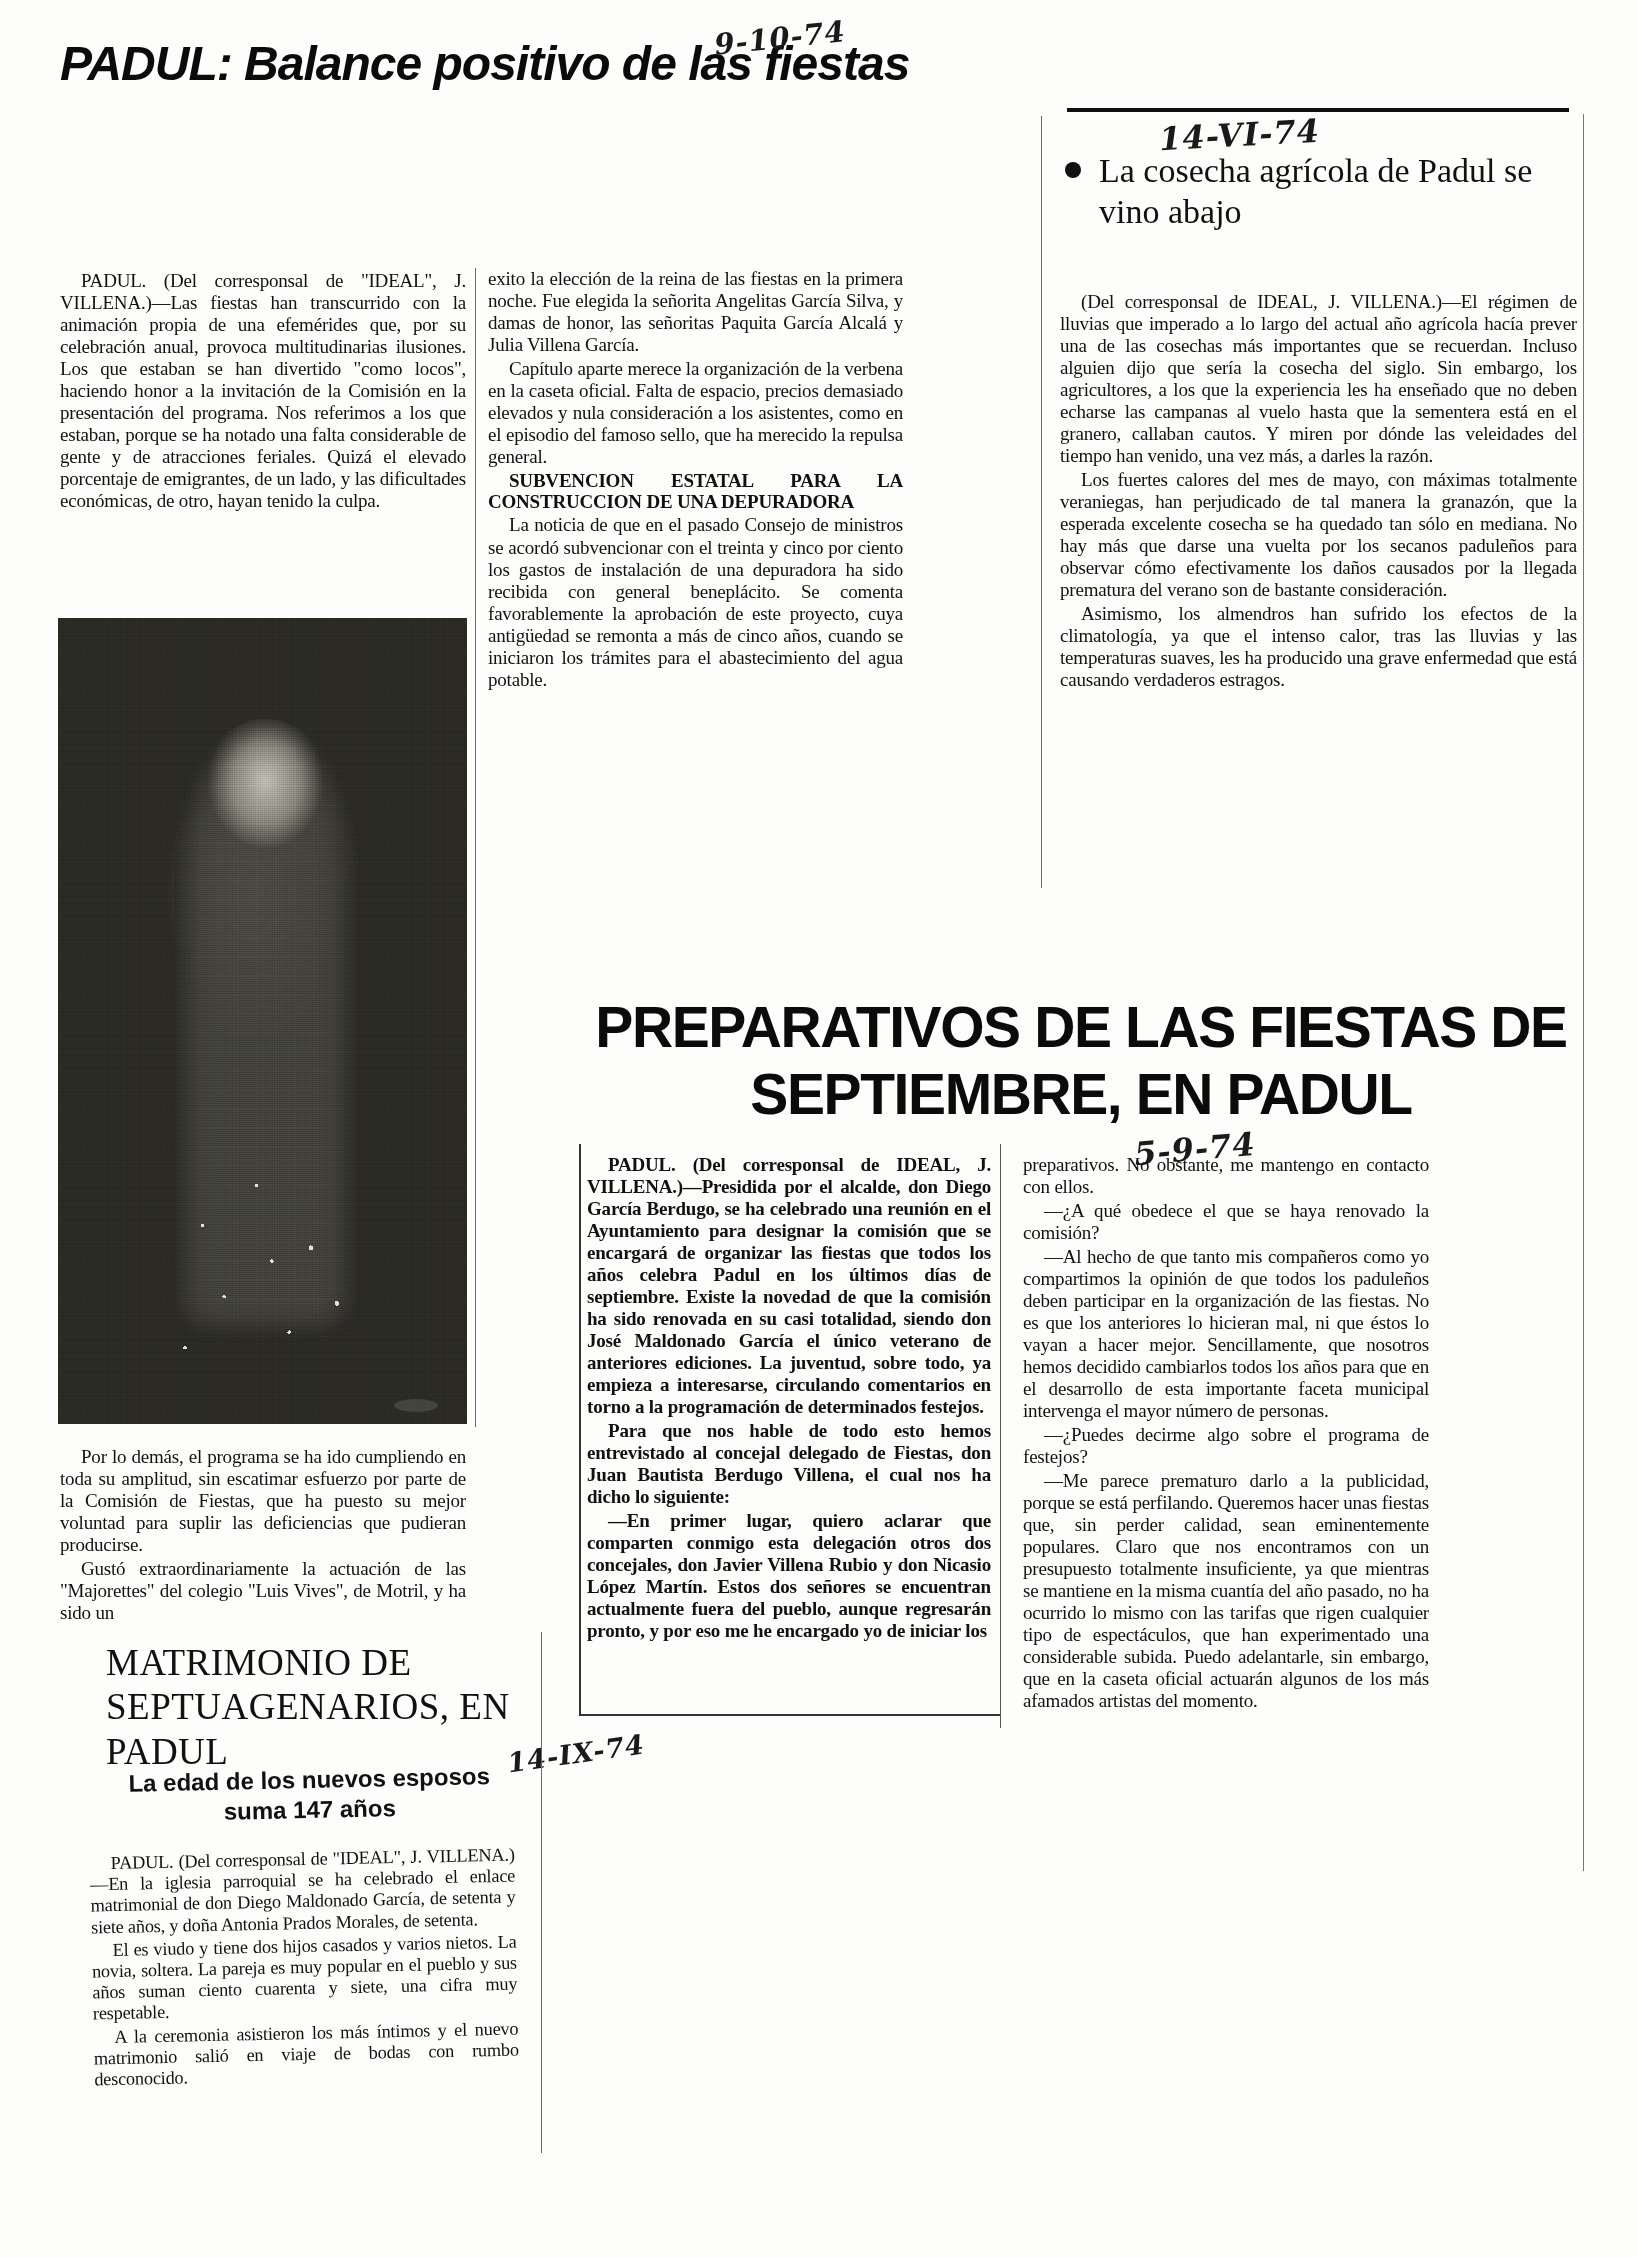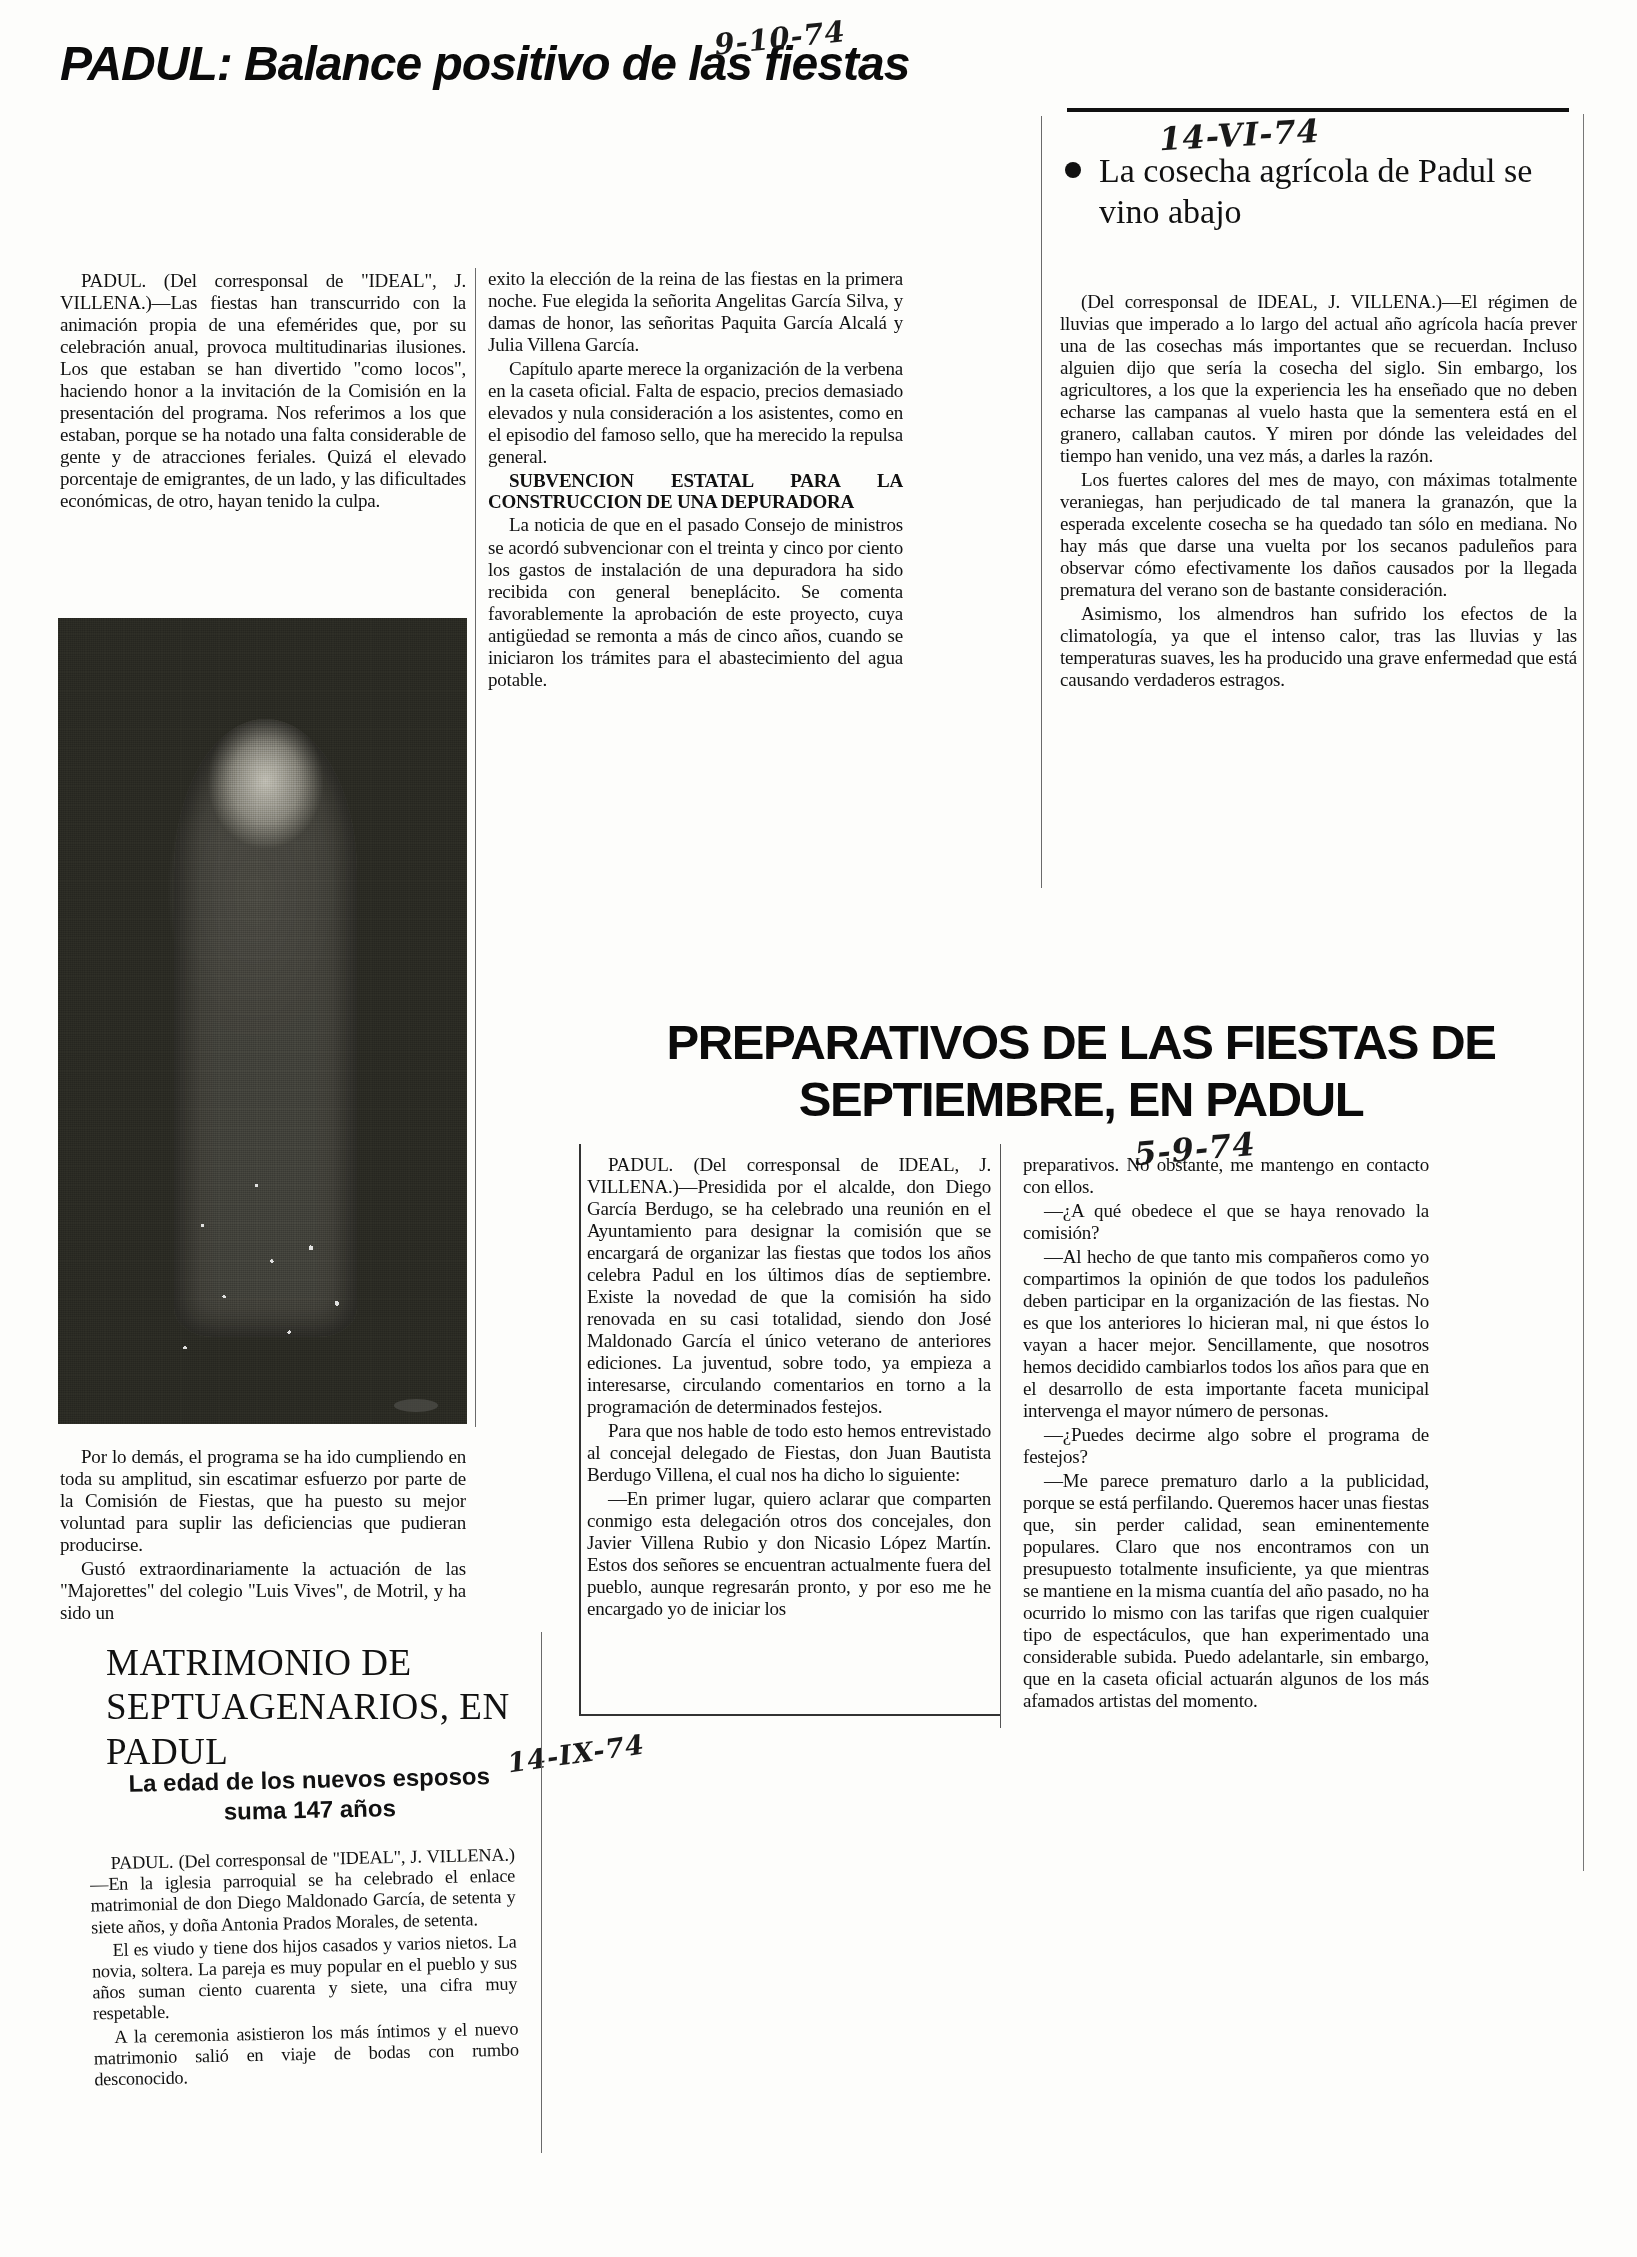--- a/index.html
+++ b/index.html
@@ -33,21 +33,21 @@
     margin: 0 0 1.9px 0;
     text-indent: 21px;
   }
   .body-col p.noind { text-indent: 0; }
   .sub-head {
     font-weight: bold;
     text-indent: 0;
     margin: 7.7px 0 3.9px 0;
     line-height: 1.12;
   }
-  .lead { font-weight: normal; }
+  .lead { font-weight: bold; }
 
   
   #main-headline {
     position: absolute;
     left: 60px;
     top: 37px;
     width: 898px;
     font-family: "Liberation Sans", sans-serif;
     font-weight: bold;
     font-style: italic;
@@ -149,26 +149,25 @@
     text-align: left;
   }
   #a2-body {
     position: absolute; left: 1060px; top: 259px; width: 517px; margin-top: 32px;
   }
   
   #a3-headline {
     position: absolute; left: 579px; top: 994px; width: 1004px;
     font-family: "Liberation Sans", sans-serif;
     font-weight: bold;
-    font-size: 49px;
+    font-size: 57px;
     line-height: 1.17;
     letter-spacing: -1.4px;
     text-align: center;
     color: #0b0b0b;
-    margin-top: 20px;
   }
   #a3-col1 { position: absolute; left: 587px; top: 1154px; width: 404px; }
   #a3-col2 { position: absolute; left: 1023px; top: 1154px; width: 406px; }
   
   #a3-box-left { position: absolute; left: 579px; top: 1144px; width: 1.9px; height: 570px; background: #333; }
   #a3-box-bottom { position: absolute; left: 579px; top: 1714px; width: 421px; height: 1.9px; background: #333; }
   #a3-mid-rule { position: absolute; left: 1000px; top: 1144px; width: 1px; height: 584px; background: #555; }
   #a3-right-rule { position: absolute; left: 1583px; top: 114px; width: 1px; height: 1757px; background: #777; }
   #sep-vert-1 { position: absolute; left: 475px; top: 268px; width: 1px; height: 1159px; background: #6a6a6a; }
   #sep-vert-2 { position: absolute; left: 1041px; top: 116px; width: 1px; height: 772px; background: #6a6a6a; }

